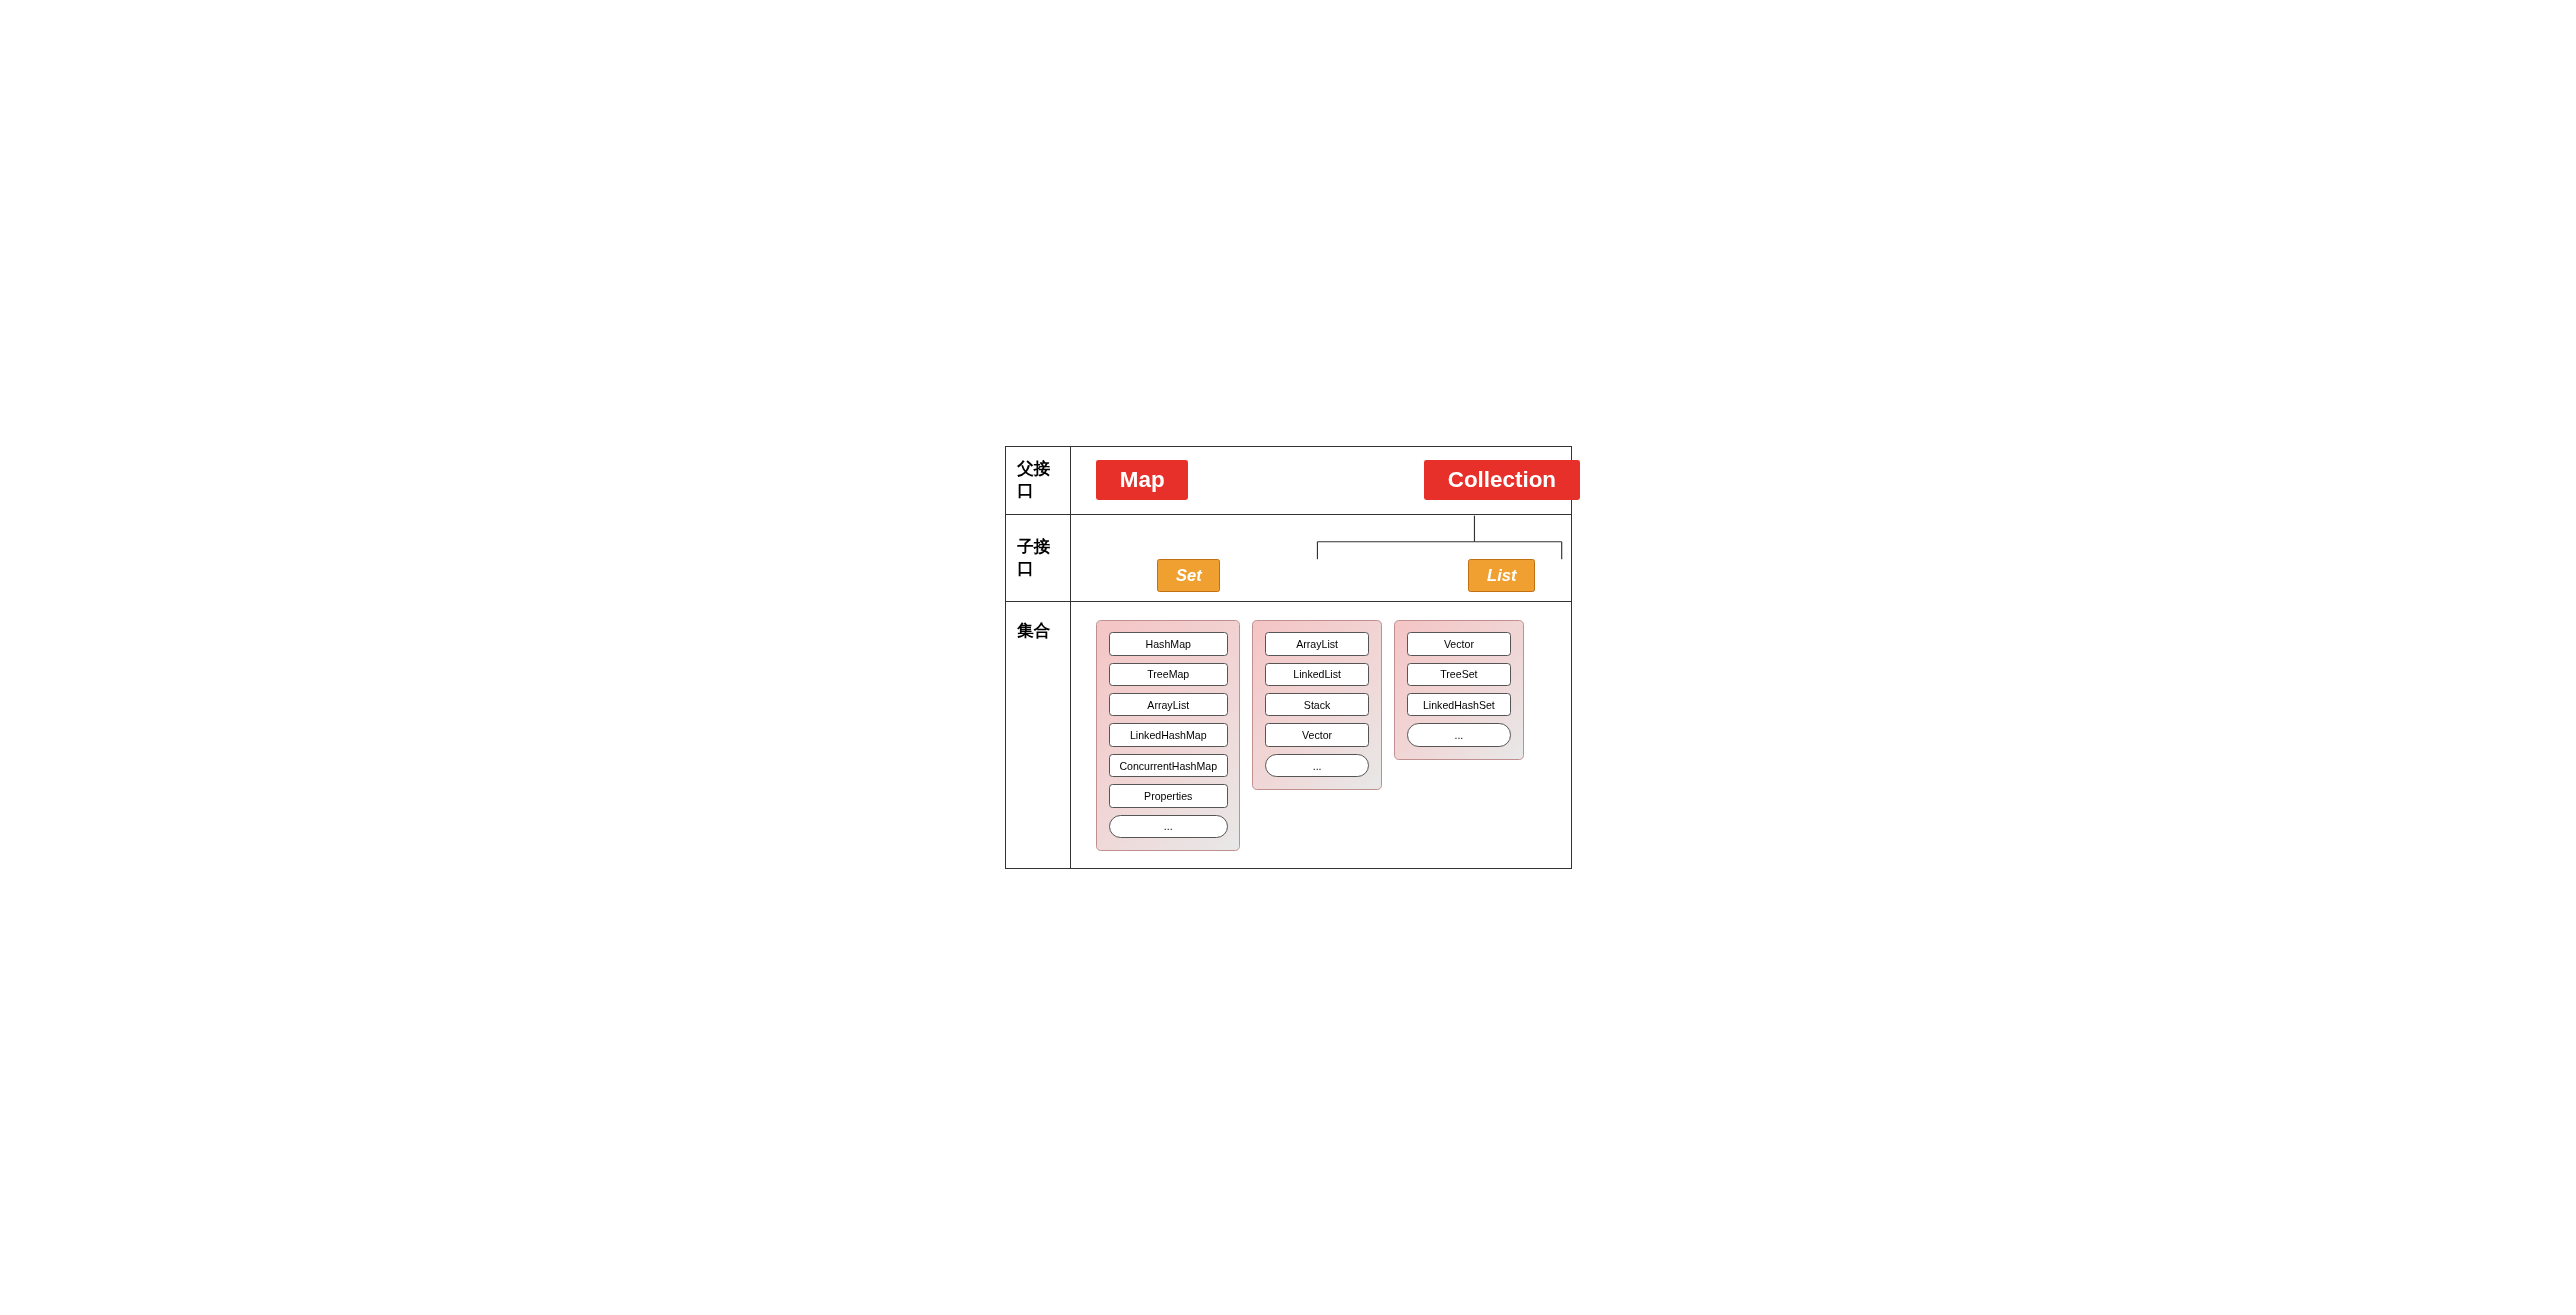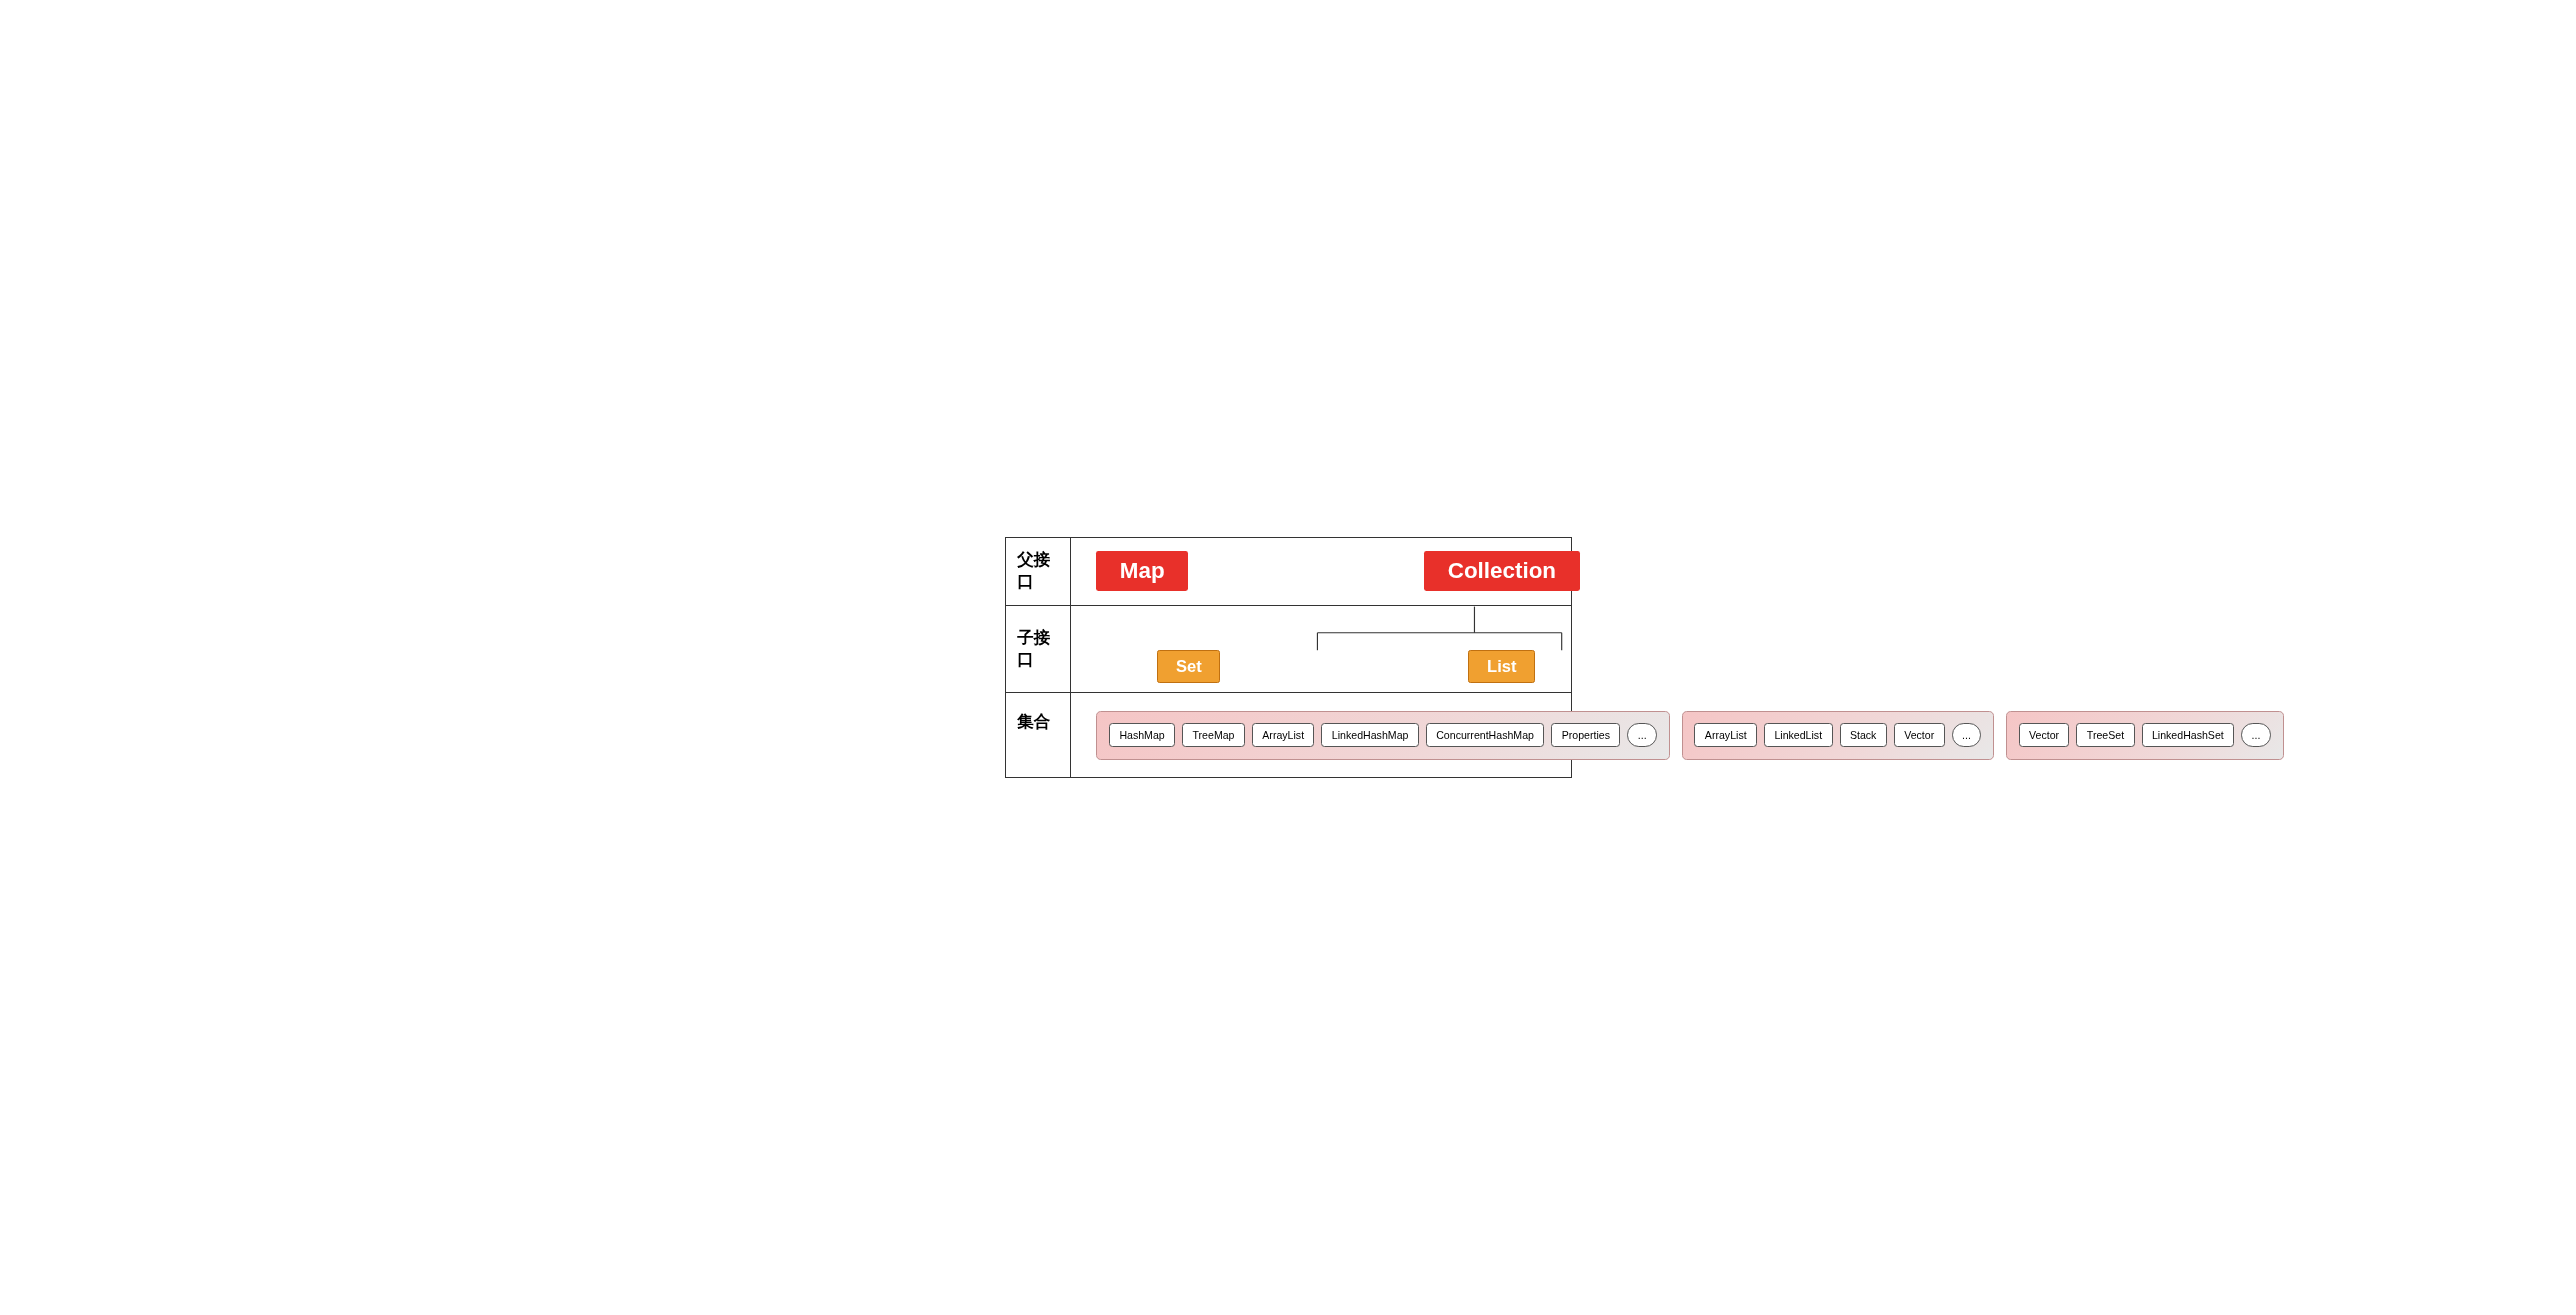--- a/index.html
+++ b/index.html
@@ -61,20 +61,21 @@
       padding: 7px 23.6px;
       border-radius: 2.4px;
     }
 
     
     .sub-row .row-content {
       justify-content: flex-end;
       gap: 0;
       position: relative;
       padding-right: 35px;
+      font-style: italic;
     }
 
     
     .orange-box {
       background: #f0a030;
       color: #fff;
       font-size: 16.5px;
       font-weight: bold;
       padding: 5.9px 17.7px;
       border-radius: 2.4px;
@@ -87,21 +88,21 @@
       padding: 17.7px 11.8px 17.7px 17.7px;
       gap: 11.8px;
     }
 
     .collection-group {
       background: linear-gradient(135deg, #f5c5c5 0%, #f0d8d8 60%, #e8e8e8 100%);
       border: 1.2px solid #c09090;
       border-radius: 4.7px;
       padding: 11.8px 11.8px;
       display: flex;
-      flex-direction: row;
+      flex-direction: column;
       gap: 7px;
       min-width: 130px;
     }
 
     .collection-item {
       background: #fff;
       border: 0.9px solid #555;
       border-radius: 3.5px;
       padding: 4.7px 9.4px;
       font-size: 10.6px;

